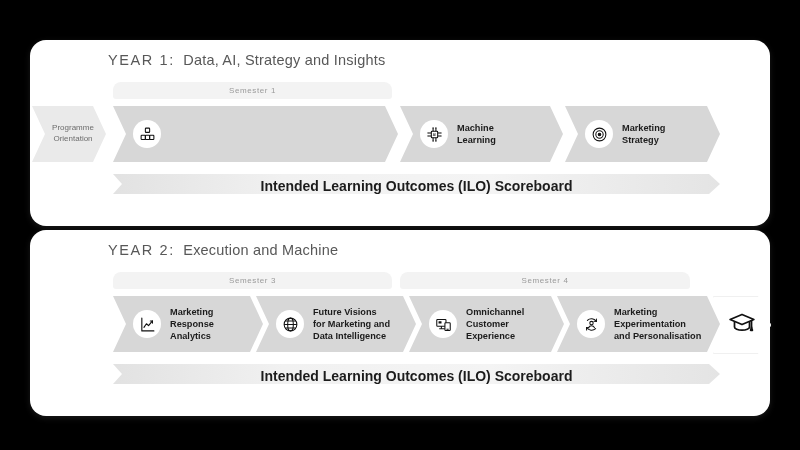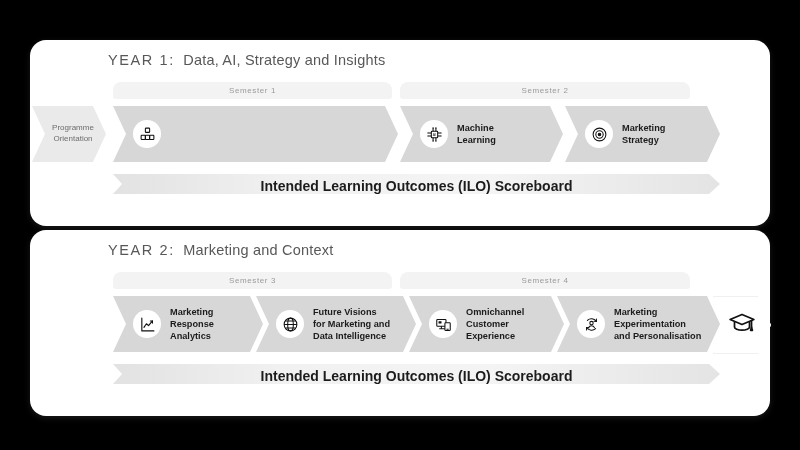--- a/index.html
+++ b/index.html
@@ -140,23 +140,20 @@
 
   <div class="year-card" id="year1-card">
 
     <div class="year-title">
       <span class="yr">YEAR 1:</span>
       &nbsp;<span>Data, AI, Strategy and Insights</span>
     </div>
 
     <div class="sem-bar" style="left:83px; top:42px; width:279px;justify-content:center;">
       <span>Semester 1</span>
-    </div>
-    <div class="sem-bar" style="left:370px; top:42px; width:290px;">
-      <span>Semester 2</span>
     </div>
 
     <div class="row" style="left:0px; top:66px; width:740px;">
 
       <div class="chev orient" style="left:2px; width:74px;">
         <span class="orient-label">Programme
 Orientation</span>
       </div>
 
       <div class="chev" style="left:83px; width:285px;">
@@ -205,21 +202,21 @@
 
     <div class="ilo" style="left:83px; top:134px; width:607px;">
       <span>Intended Learning Outcomes (ILO) Scoreboard</span>
     </div>
   </div>
 
   <div class="year-card" id="year2-card">
 
     <div class="year-title">
       <span class="yr">YEAR 2:</span>
-      &nbsp;<span>Marketing and Context</span>
+      &nbsp;<span>Execution and Machine</span>
     </div>
 
     <div class="sem-bar" style="left:83px; top:42px; width:279px;">
       <span>Semester 3</span>
     </div>
     <div class="sem-bar" style="left:370px; top:42px; width:290px;">
       <span>Semester 4</span>
     </div>
 
     <div class="row" style="left:0px; top:66px; width:740px;">

